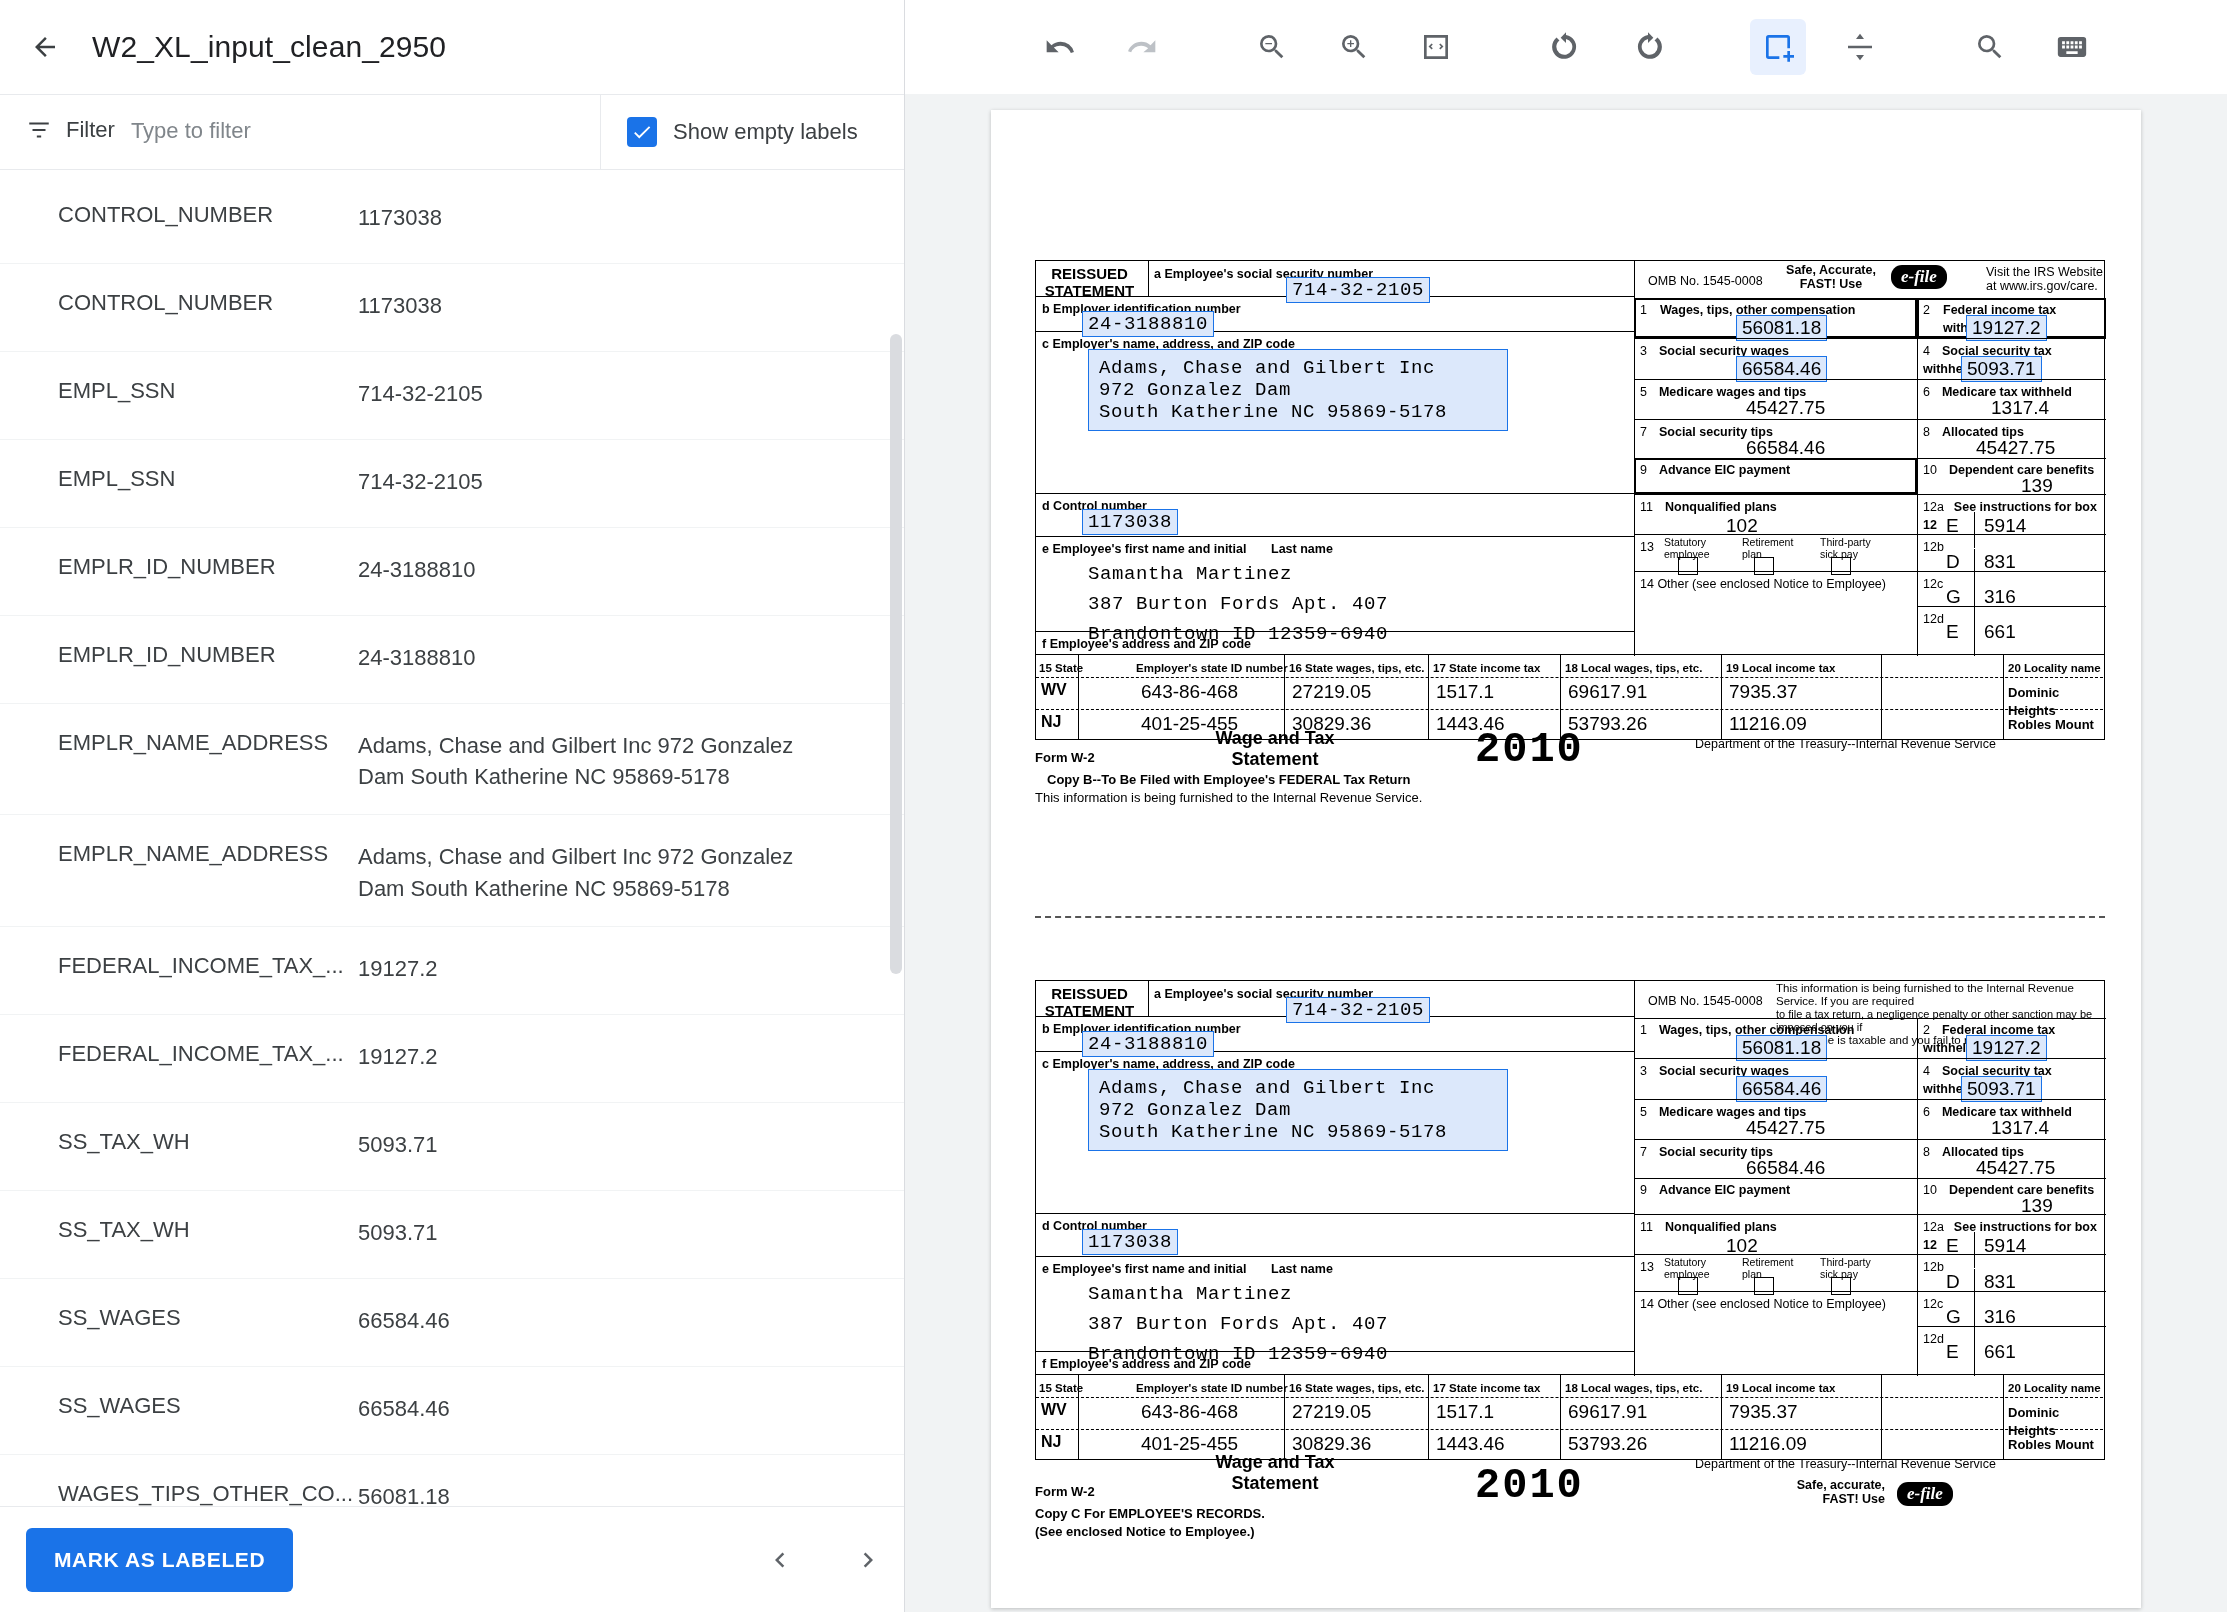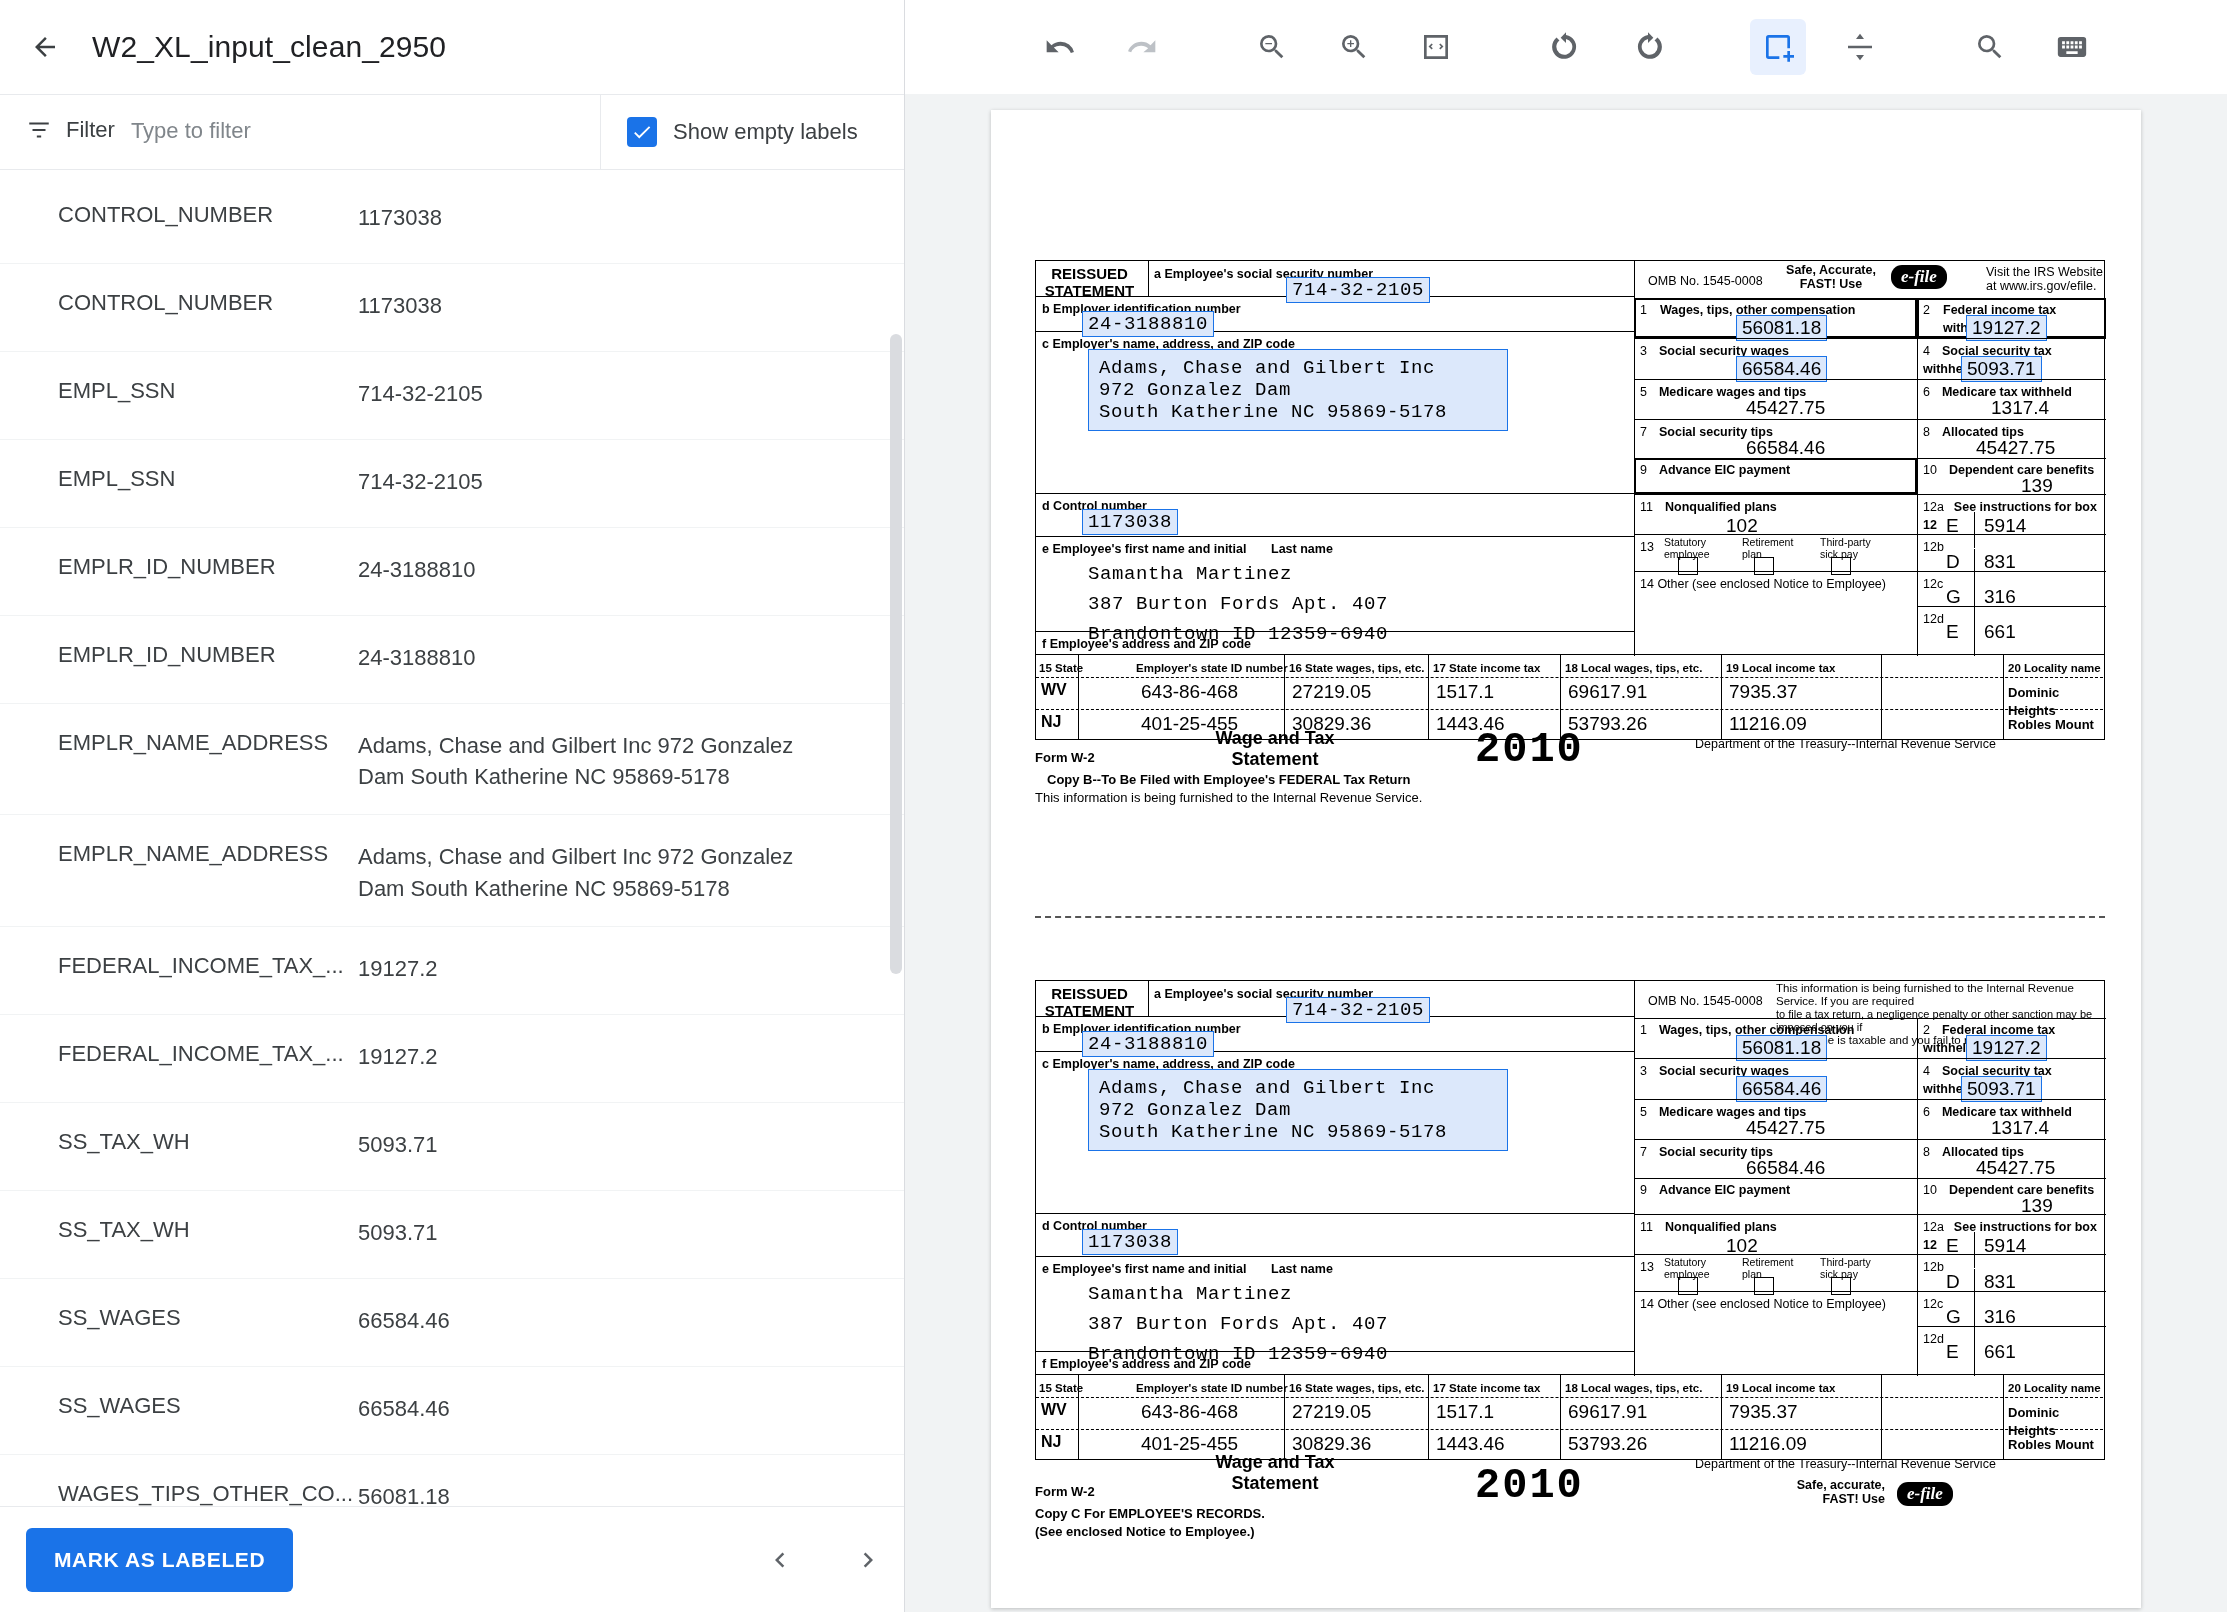--- a/index.html
+++ b/index.html
@@ -396,21 +396,21 @@
             </div>
             <div class="cell" style="left:740px; top:2px; text-align:center; width:110px;">
               <div class="lbl-b">Safe, Accurate,</div>
               <div class="lbl-b">FAST! Use</div>
             </div>
             <div class="cell" style="left:855px; top:4px;">
               <span class="efile-logo">e-file</span>
             </div>
             <div class="cell" style="left:950px; top:4px;">
               <div class="lbl">Visit the IRS Website</div>
-              <div class="lbl">at www.irs.gov/efile.</div>
+              <div class="lbl">at www.irs.gov/care.</div>
             </div>
 
             <div class="ct" style="left:0; top:70px; width:598px;"></div>
             <div class="cell" style="left:6px; top:38px;">
               <span class="lbl-b">b  Employer identification number</span>
             </div>
             <div class="cell" style="left:46px; top:50px;">
               <span class="hl mono">24-3188810</span>
             </div>
 

